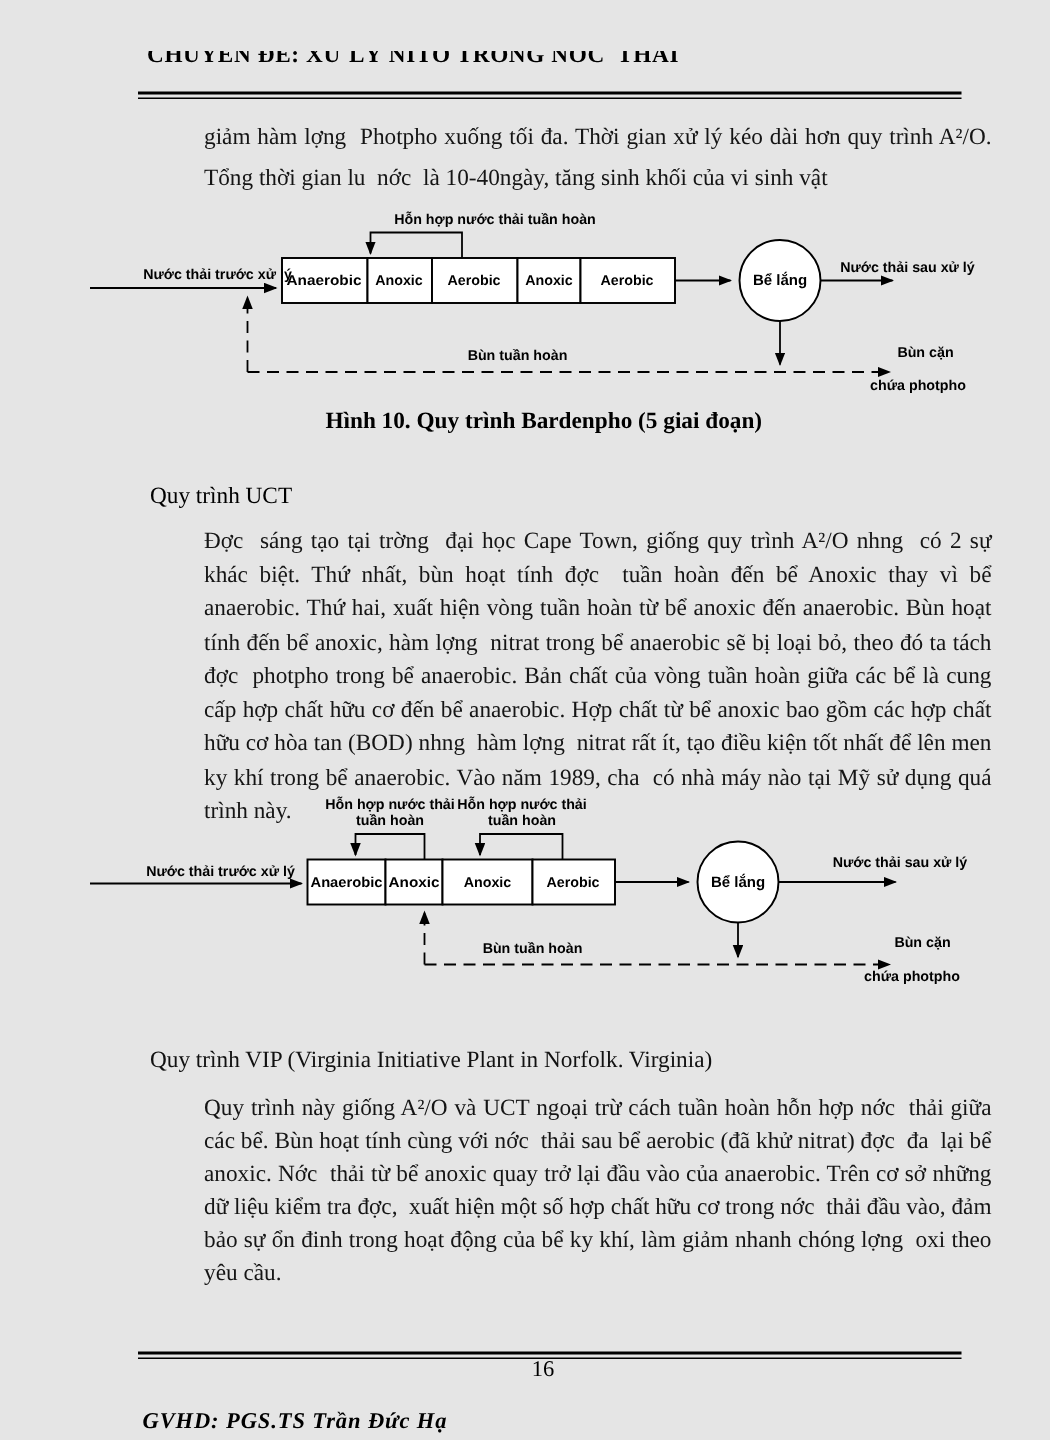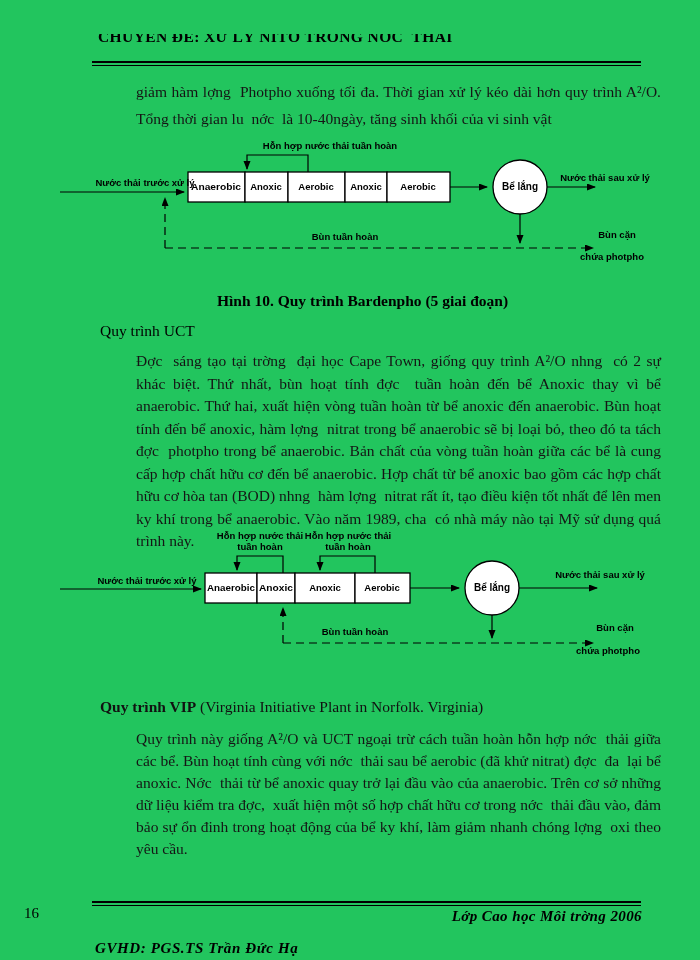--- a/index.html
+++ b/index.html
@@ -1,17 +1,17 @@
 <!DOCTYPE html>
 <html><head>
 <meta charset="utf-8">
 <style>
   html,body { margin:0; padding:0; background:#ffffff; }
   #page {
-    position:relative; width:700px; height:960px; background:#22c55e;
+    position:relative; width:700px; height:960px; background:#e5e5e5;
     font-family:"Liberation Serif", serif; color:#111; overflow:hidden;
   }
   .abs { position:absolute; }
   .para {
     position:absolute; font-size:15.5px; color:#151515;
     text-align:justify; white-space:pre-wrap;margin-left:36px;
   }
   .header-clip {
     position:absolute; top:34px; left:98px; width:545px; height:26px; overflow:hidden;
   }
@@ -36,21 +36,21 @@
   .dg-dash  { stroke:#000; stroke-width:1.2; fill:none; stroke-dasharray:8 5; }
   .dg-lbl   { font-family:"Liberation Sans", sans-serif; font-weight:bold;
               font-size:9.5px; fill:#000; text-anchor:middle; }
   .dg-tank  { font-family:"Liberation Sans", sans-serif; font-weight:bold;
               font-size:9.5px; fill:#000; text-anchor:middle; }
   .footer-left {
     position:absolute; left:95px; top:908px; font-style:italic; font-weight:bold;
     font-size:15px; letter-spacing:0.6px; color:#000;margin-top:32px;
   }
   .footer-page {
-    position:absolute; left:0; right:0; top:905px; 
+    position:absolute; left:0; right:0; top:905px; text-align:center;
     font-size:15px; color:#000;padding-left:24px;
   }
   .footer-right {
     position:absolute; right:58px; top:908px; font-style:italic; font-weight:bold;
     font-size:15px; letter-spacing:0.4px; color:#000; text-align:right;
   }
 </style>
 </head>
 <body>
 
@@ -101,21 +101,21 @@
     <text class="dg-lbl" x="465" y="54" style="font-size:10px">Bể lắng</text>
 
     <text class="dg-lbl" x="90" y="50">Nước thải trước xử lý</text>
     <text class="dg-lbl" x="275" y="13">Hỗn hợp nước thải tuần hoàn</text>
     <text class="dg-lbl" x="550" y="45">Nước thải sau xử lý</text>
     <text class="dg-lbl" x="290" y="104">Bùn tuần hoàn</text>
     <text class="dg-lbl" x="562" y="102">Bùn cặn</text>
     <text class="dg-lbl" x="557" y="124">chứa photpho</text>
   </svg>
 
-  <div class="caption" style="top:292px">Hình 10. Quy trình Bardenpho (5 giai đoạn)</div>
+  <div class="caption" style="top:272px">Hình 10. Quy trình Bardenpho (5 giai đoạn)</div>
 
   <div class="section-heading" style="top:322px">Quy trình UCT</div>
   <div class="para" style="top:350px; left:100px; width:525px; line-height:22.5px">Đợc  sáng tạo tại trờng  đại học Cape Town, giống quy trình A²/O nhng  có 2 sự khác biệt. Thứ nhất, bùn hoạt tính đợc  tuần hoàn đến bể Anoxic thay vì bể anaerobic. Thứ hai, xuất hiện vòng tuần hoàn từ bể anoxic đến anaerobic. Bùn hoạt tính đến bể anoxic, hàm lợng  nitrat trong bể anaerobic sẽ bị loại bỏ, theo đó ta tách đợc  photpho trong bể anaerobic. Bản chất của vòng tuần hoàn giữa các bể là cung cấp hợp chất hữu cơ đến bể anaerobic. Hợp chất từ bể anoxic bao gồm các hợp chất hữu cơ hòa tan (BOD) nhng  hàm lợng  nitrat rất ít, tạo điều kiện tốt nhất để lên men ky khí trong bể anaerobic. Vào năm 1989, cha  có nhà máy nào tại Mỹ sử dụng quá trình này.</div>
 
   <svg class="diagram" style="left:55px; top:528px" width="600" height="135" viewBox="0 0 600 135">
     <defs>
       <marker id="ar2" markerWidth="10" markerHeight="8" refX="8" refY="3.5" orient="auto" markerUnits="userSpaceOnUse">
         <path d="M0,0 L9,3.5 L0,7 Z" fill="#000"></path>
       </marker>
     </defs>
@@ -155,22 +155,21 @@
     <text class="dg-lbl" x="293" y="11">Hỗn hợp nước thải</text>
     <text class="dg-lbl" x="293" y="22">tuần hoàn</text>
     <text class="dg-lbl" x="545" y="50">Nước thải sau xử lý</text>
     <text class="dg-lbl" x="300" y="107">Bùn tuần hoàn</text>
     <text class="dg-lbl" x="560" y="103">Bùn cặn</text>
     <text class="dg-lbl" x="553" y="126">chứa photpho</text>
   </svg>
 
 
   <div class="abs" style="top:698px; left:100px; width:525px; font-size:15.5px">
-    <span style="font-weight:bold">Quy trình VIP</span><span> (Virginia Initiative Plant in Norfolk. Virginia)</span>
+    <span style="font-weight:normal">Quy trình VIP</span><span> (Virginia Initiative Plant in Norfolk. Virginia)</span>
   </div>
   <div class="para" style="top:728px; left:100px; width:525px; line-height:22px">Quy trình này giống A²/O và UCT ngoại trừ cách tuần hoàn hỗn hợp nớc  thải giữa các bể. Bùn hoạt tính cùng với nớc  thải sau bể aerobic (đã khử nitrat) đợc  đa  lại bể anoxic. Nớc  thải từ bể anoxic quay trở lại đầu vào của anaerobic. Trên cơ sở những dữ liệu kiểm tra đợc,  xuất hiện một số hợp chất hữu cơ trong nớc  thải đầu vào, đảm bảo sự ổn đinh trong hoạt động của bể ky khí, làm giảm nhanh chóng lợng  oxi theo yêu cầu.</div>
 
   <div class="rule-double" style="top:901px"></div>
   <div class="footer-left">GVHD: PGS.TS Trần Đức Hạ</div>
   <div class="footer-page">16</div>
-  <div class="footer-right">Lớp Cao học Môi trờng   2006</div>
 
 </div>
 
 </body></html>

